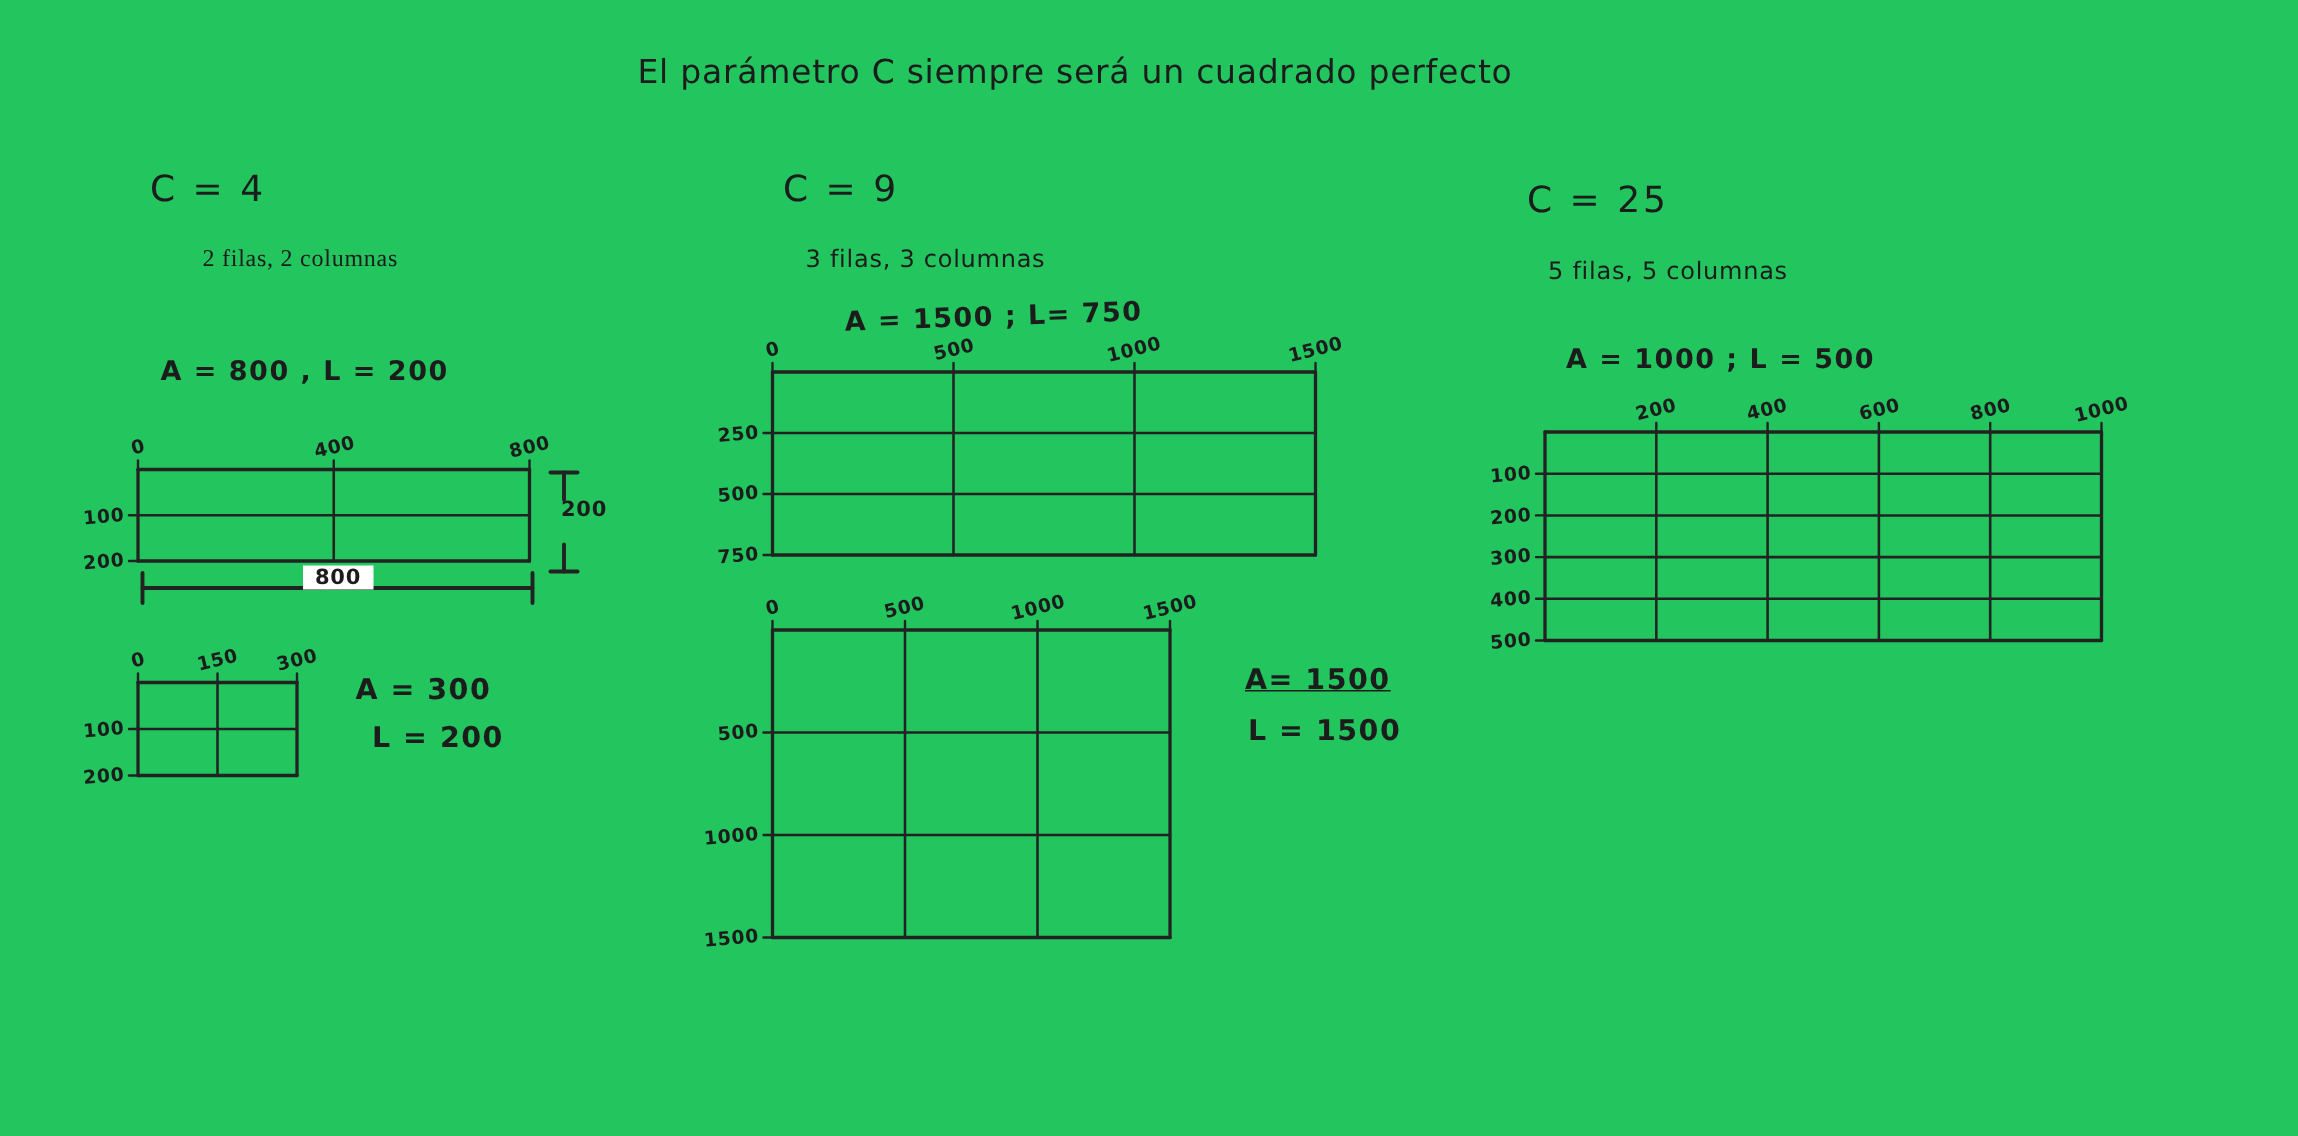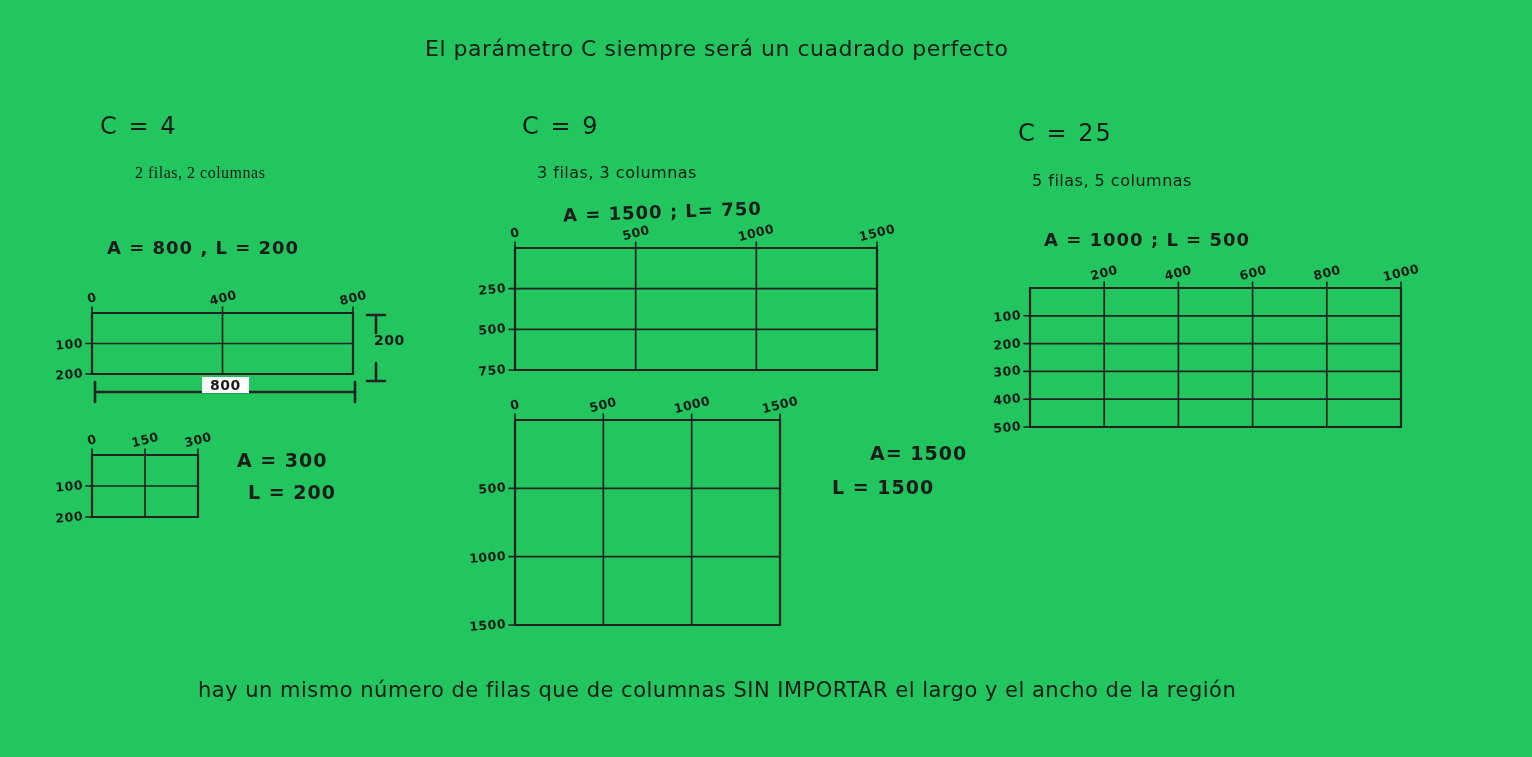--- a/index.html
+++ b/index.html
@@ -146,21 +146,21 @@
         <line x1="9" y1="3" x2="9" y2="9" stroke-width="1.6"></line>
         <line x1="97.33333333333333" y1="3" x2="97.33333333333333" y2="9" stroke-width="1.6"></line>
         <line x1="185.66666666666666" y1="3" x2="185.66666666666666" y2="9" stroke-width="1.6"></line>
         <line x1="274" y1="3" x2="274" y2="9" stroke-width="1.6"></line>
         <line x1="3" y1="77.33333333333333" x2="9" y2="77.33333333333333" stroke-width="1.6"></line>
         <line x1="3" y1="145.66666666666666" x2="9" y2="145.66666666666666" stroke-width="1.6"></line>
         <line x1="3" y1="214" x2="9" y2="214" stroke-width="1.6"></line>
       </svg>
     </div>
 
-  <div class="note hw" style="left:870px; top:442px;">A= 1500</div>
+  <div class="note hw" style="left:830px; top:442px;text-decoration:underline;">A= 1500</div>
   <div class="note hw" style="left:832px; top:476px;text-align:center;">L = 1500</div>
 
   <div class="heading hw" style="left:1018px; top:119px;">C = 25</div>
   <div class="sub hw" style="left:1032px; top:171px;">5 filas, 5 columnas</div>
   <div class="params hw" style="left:1020px; top:229px;margin-left:24px;">A = 1000  ;   L = 500</div>
 
   <div class="grid" style="left:1030px; top:288px;">
       <div class="ticklbl hw top" style="left: 74.2px; top: -8px;">200</div>
       <div class="ticklbl hw top" style="left: 148.4px; top: -8px;">400</div>
       <div class="ticklbl hw top" style="left: 222.6px; top: -8px;">600</div>
@@ -190,15 +190,14 @@
         <line x1="305.8" y1="3" x2="305.8" y2="9" stroke-width="1.6"></line>
         <line x1="380" y1="3" x2="380" y2="9" stroke-width="1.6"></line>
         <line x1="3" y1="36.8" x2="9" y2="36.8" stroke-width="1.6"></line>
         <line x1="3" y1="64.6" x2="9" y2="64.6" stroke-width="1.6"></line>
         <line x1="3" y1="92.39999999999999" x2="9" y2="92.39999999999999" stroke-width="1.6"></line>
         <line x1="3" y1="120.2" x2="9" y2="120.2" stroke-width="1.6"></line>
         <line x1="3" y1="148" x2="9" y2="148" stroke-width="1.6"></line>
       </svg>
     </div>
 
-  <div class="footer hw" style="left:198px; top:678px;">hay un mismo número de filas que de columnas SIN IMPORTAR el largo y el ancho de la región</div>
 
 </div>
 
 </body></html>

